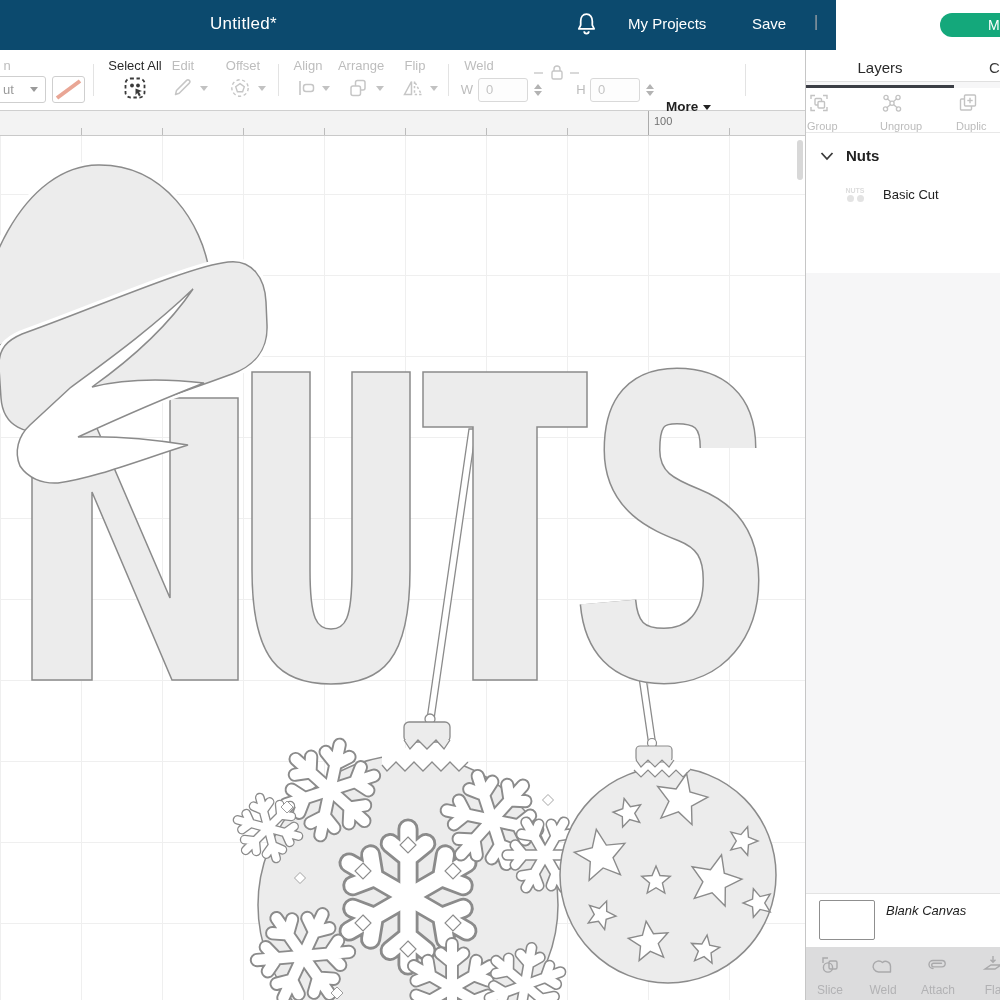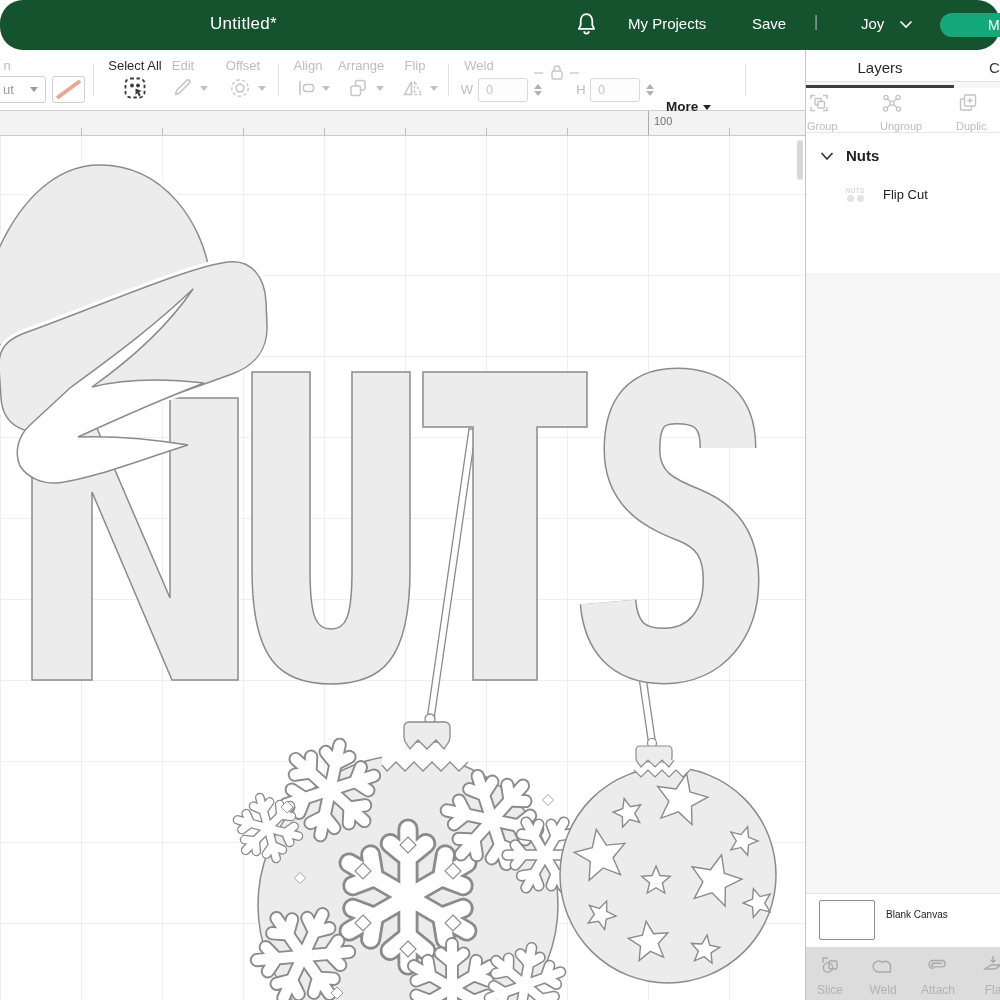--- a/index.html
+++ b/index.html
@@ -1,20 +1,20 @@
 <!DOCTYPE html>
 <html><head>
 <meta charset="utf-8">
 <style>
   html,body{margin:0;padding:0;}
   body{width:1000px;height:1000px;position:relative;overflow:hidden;
        font-family:"Liberation Sans","DejaVu Sans",sans-serif;background:#fff;}
   .abs{position:absolute;}
   
-  .topbar{left:0;top:0;width:1000px;height:50px;background:#14532d;color:#fff;border-radius:23px;}
+  .topbar{left:0;top:0;width:836px;height:50px;background:#0c4a6e;color:#fff;}
   .topbar .title{left:210px;top:14px;font-size:17px;letter-spacing:.3px;}
   .tb-link{top:15px;font-size:15px;color:#fff;cursor:pointer;}
   .tb-sep{left:814px;top:13px;font-size:16px;color:#9da0a5;}
   .make-pill{left:940px;top:13px;width:130px;height:24px;border-radius:13px;
              background:#14a87b;color:#fff;font-size:14px;line-height:24px;
              padding-left:48px;box-sizing:border-box;}
   
   .toolbar{left:0;top:50px;width:1000px;height:61px;background:#fff;
            border-bottom:1px solid #cfcfcf;box-sizing:border-box;}
   .tb-label{font-size:13px;color:#bdbdbd;top:8px;text-align:center;}
@@ -69,21 +69,21 @@
   .grp-row{left:0;top:10px;width:195px;height:28px;}
   .grp-name{left:40px;top:4px;font-size:15px;font-weight:bold;color:#222;}
   .layer-row{left:0;top:40px;width:195px;height:52px;}
   .layer-thumb{left:28px;top:2px;width:42px;height:42px;overflow:hidden;}
   .mini-word{font-size:7px;font-weight:bold;color:#dcdcdc;letter-spacing:0;margin-top:12px;text-align:center;}
   .mini-dots{display:flex;justify-content:center;gap:3px;margin-top:1px;}
   .mini-dots i{width:7px;height:7px;border-radius:50%;background:#e3e3e3;}
   .layer-name{left:77px;top:14px;font-size:13px;color:#222;}
   .blank-row{left:0;top:843px;width:195px;height:54px;background:#fff;border-top:1px solid #e3e3e3;box-sizing:border-box;}
   .blank-thumb{left:13px;top:6px;width:56px;height:40px;background:#fff;border:1.5px solid #8f8f8f;border-radius:2px;box-sizing:border-box;}
-  .blank-label{left:80px;top:15px;font-size:10px;color:#222;}
+  .blank-label{left:80px;top:9px;font-size:13px;color:#222;font-style:italic;}
   .tools-bar{left:0;top:897px;width:195px;height:53px;background:#dcdcdd;}
   .tool{top:6px;width:54px;text-align:center;}
   .tool .lab{font-size:12px;color:#b2b2b4;margin-top:2px;}
   .dash-mark{top:22px;width:9px;height:1px;border-top:2px dashed #d9d9d9;}
 </style>
 </head>
 <body>
 
 <div class="abs topbar">
   <div class="abs title">Untitled*</div>
@@ -366,21 +366,21 @@
       <div class="abs grp-name">Nuts</div>
     </div>
     <div class="abs layer-row">
       <div class="abs layer-thumb">
         <div class="mini-word">NUTS</div>
         <div class="mini-dots">
             <i></i>
             <i></i>
           </div>
       </div>
-      <div class="abs layer-name">Flip Cut</div>
+      <div class="abs layer-name">Basic Cut</div>
     </div>
   </div>
 
   <div class="abs blank-row">
     <div class="abs blank-thumb"></div>
     <div class="abs blank-label">Blank Canvas</div>
   </div>
 
   <div class="abs tools-bar">
     <div class="abs tool" style="left:-3px">

